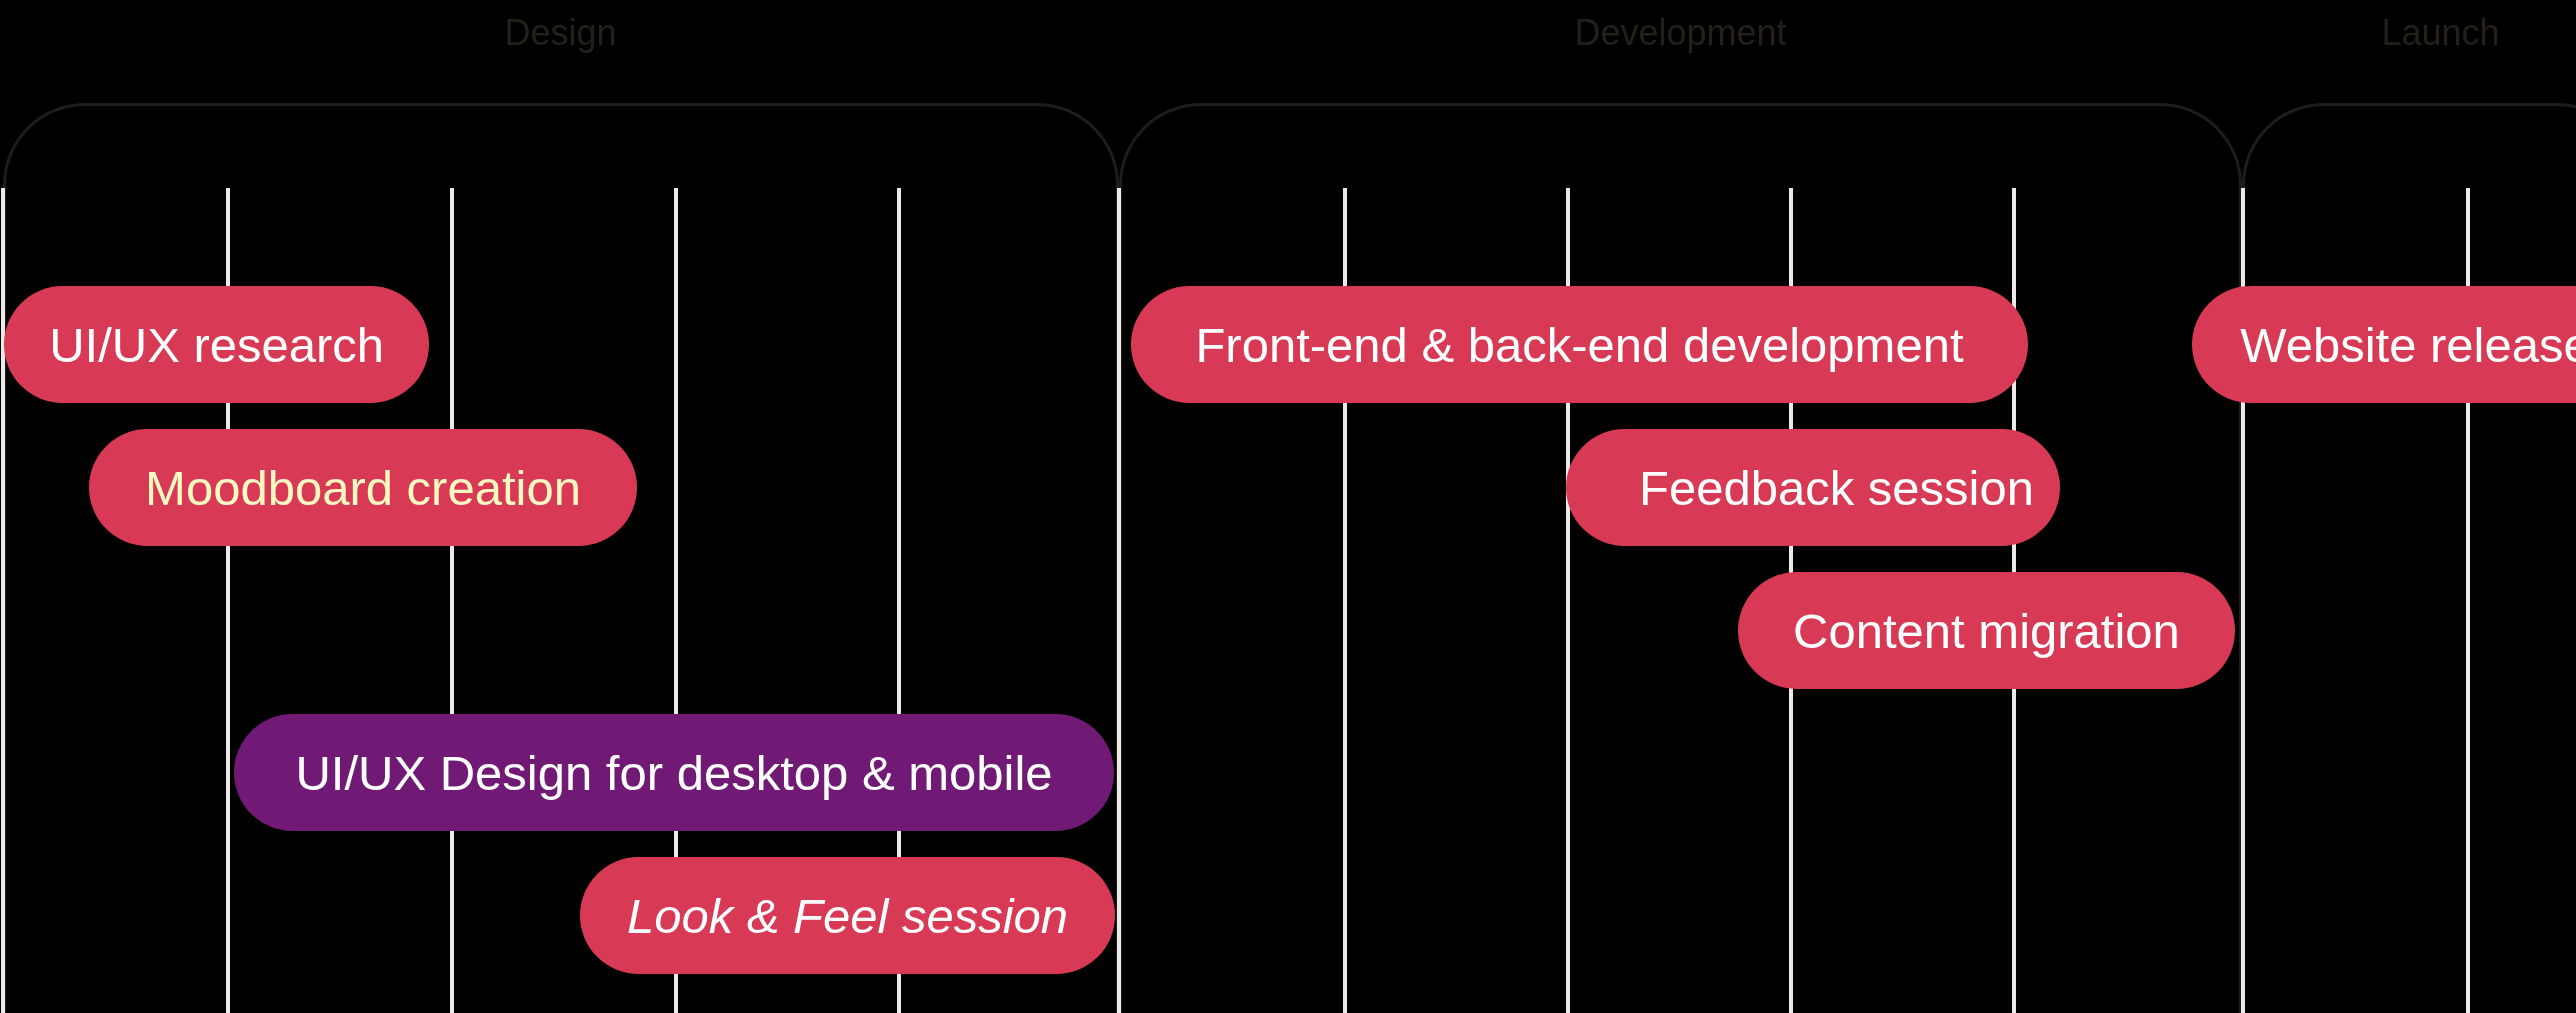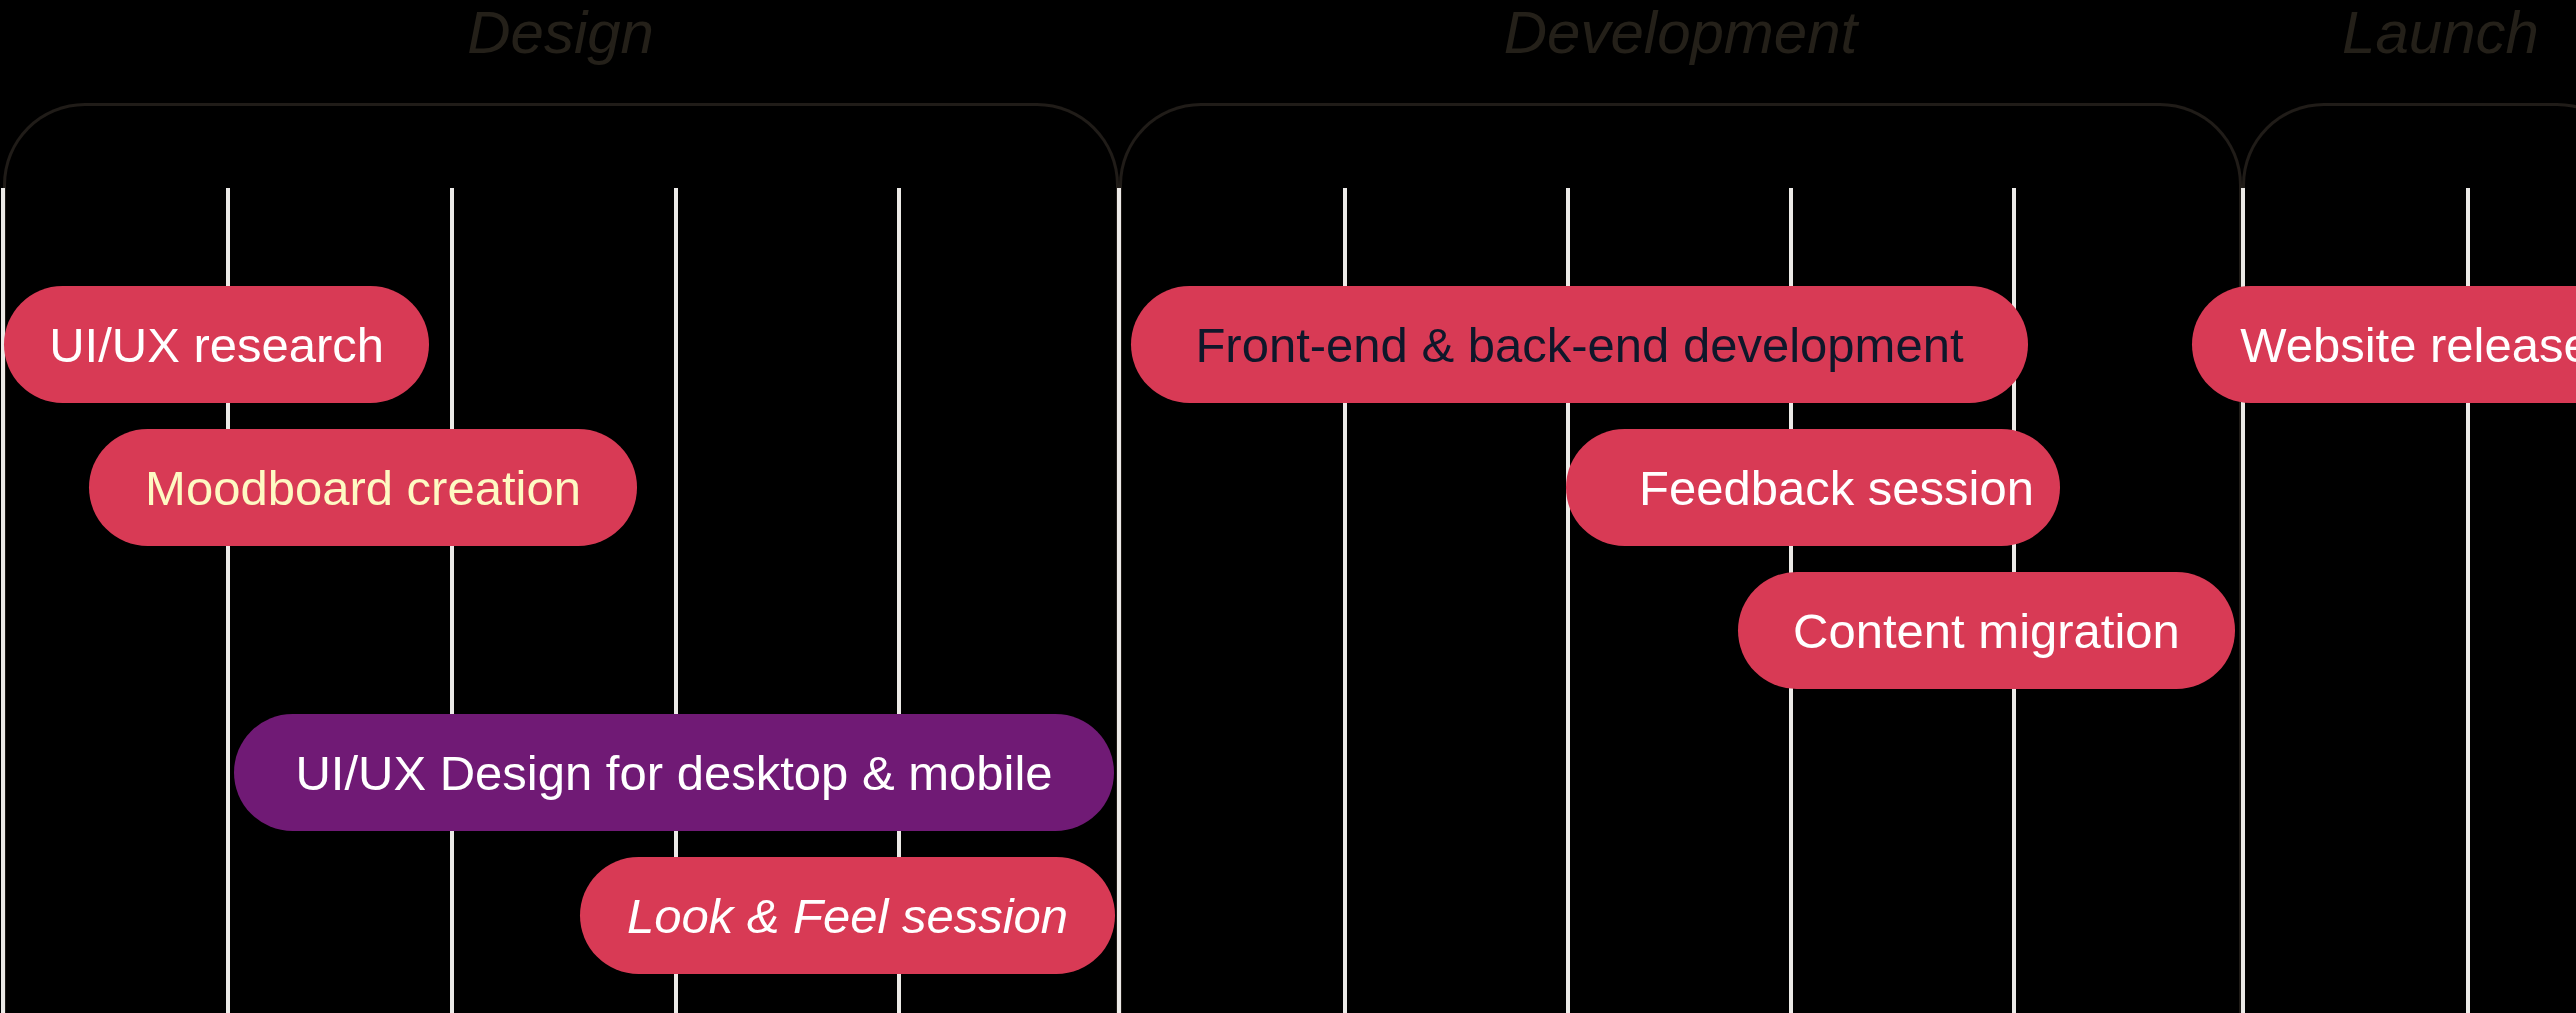--- a/index.html
+++ b/index.html
@@ -13,27 +13,26 @@
     height: 1014px;
     background: #000000;
     overflow: hidden;
     font-family: "Liberation Sans", sans-serif;
   }
   .phase-label {
     position: absolute;
     top: 2.1px;
     height: 62px;
     line-height: 62px;
-    font-size: 60px;
+    font-size: 36px;
     letter-spacing: 0px;
     color: #242019;
     text-align: center;
     white-space: nowrap;
     pointer-events: none;
-    font-style: italic;
   }
   .phase-band {
     position: absolute;
     top: 103px;
     height: 979px;
     box-sizing: border-box;
     border: 3.6px solid #201c18;
     border-bottom: none;
     border-radius: 82px 82px 0 0;
     background: transparent;
@@ -80,18 +79,18 @@
     <div class="gridline" style="left: 1343px; background: rgb(236, 234, 231);"></div>
     <div class="gridline" style="left: 1566px; background: rgb(236, 234, 231);"></div>
     <div class="gridline" style="left: 1789px; background: rgb(236, 234, 231);"></div>
     <div class="gridline" style="left: 2012px; background: rgb(236, 234, 231);"></div>
     <div class="gridline" style="left: 2241px; background: rgb(236, 234, 231);"></div>
     <div class="gridline" style="left: 2466px; background: rgb(236, 234, 231);"></div>
     <div class="pill" style="left: 4.1px; top: 286px; width: 425px; height: 117px; background: rgb(216, 58, 85); color: rgb(255, 255, 255);">UI/UX research</div>
     <div class="pill" style="left: 89px; top: 429px; width: 548px; height: 117px; background: rgb(216, 58, 85); color: #fef9c3;">Moodboard creation</div>
     <div class="pill" style="left: 234px; top: 714px; width: 880px; height: 117px; background: #701a75; color: rgb(255, 255, 255);">UI/UX Design for desktop &amp; mobile</div>
     <div class="pill" style="left: 580px; top: 857px; width: 535px; height: 117px; background: rgb(216, 58, 85); color: rgb(255, 255, 255); font-style: italic;">Look &amp; Feel session</div>
-    <div class="pill" style="left: 1131px; top: 286px; width: 897px; height: 117px; background: rgb(216, 58, 85); color: #0f172a;">Front-end &amp; back-end development</div>
+    <div class="pill" style="left: 1131px; top: 286px; width: 897px; height: 117px; background: rgb(216, 58, 85); color: #ffffff;">Front-end &amp; back-end development</div>
     <div class="pill" style="left: 1566px; top: 429px; width: 494px; height: 117px; background: rgb(216, 58, 85); color: rgb(255, 255, 255); padding-left: 47px;">Feedback session</div>
     <div class="pill" style="left: 1738px; top: 572px; width: 497px; height: 117px; background: rgb(216, 58, 85); color: rgb(255, 255, 255);">Content migration</div>
     <div class="pill" style="left: 2192px; top: 286px; width: 447px; height: 117px; background: rgb(216, 58, 85); color: rgb(255, 255, 255);">Website release</div>
   </div>
 
 
 </body></html>

